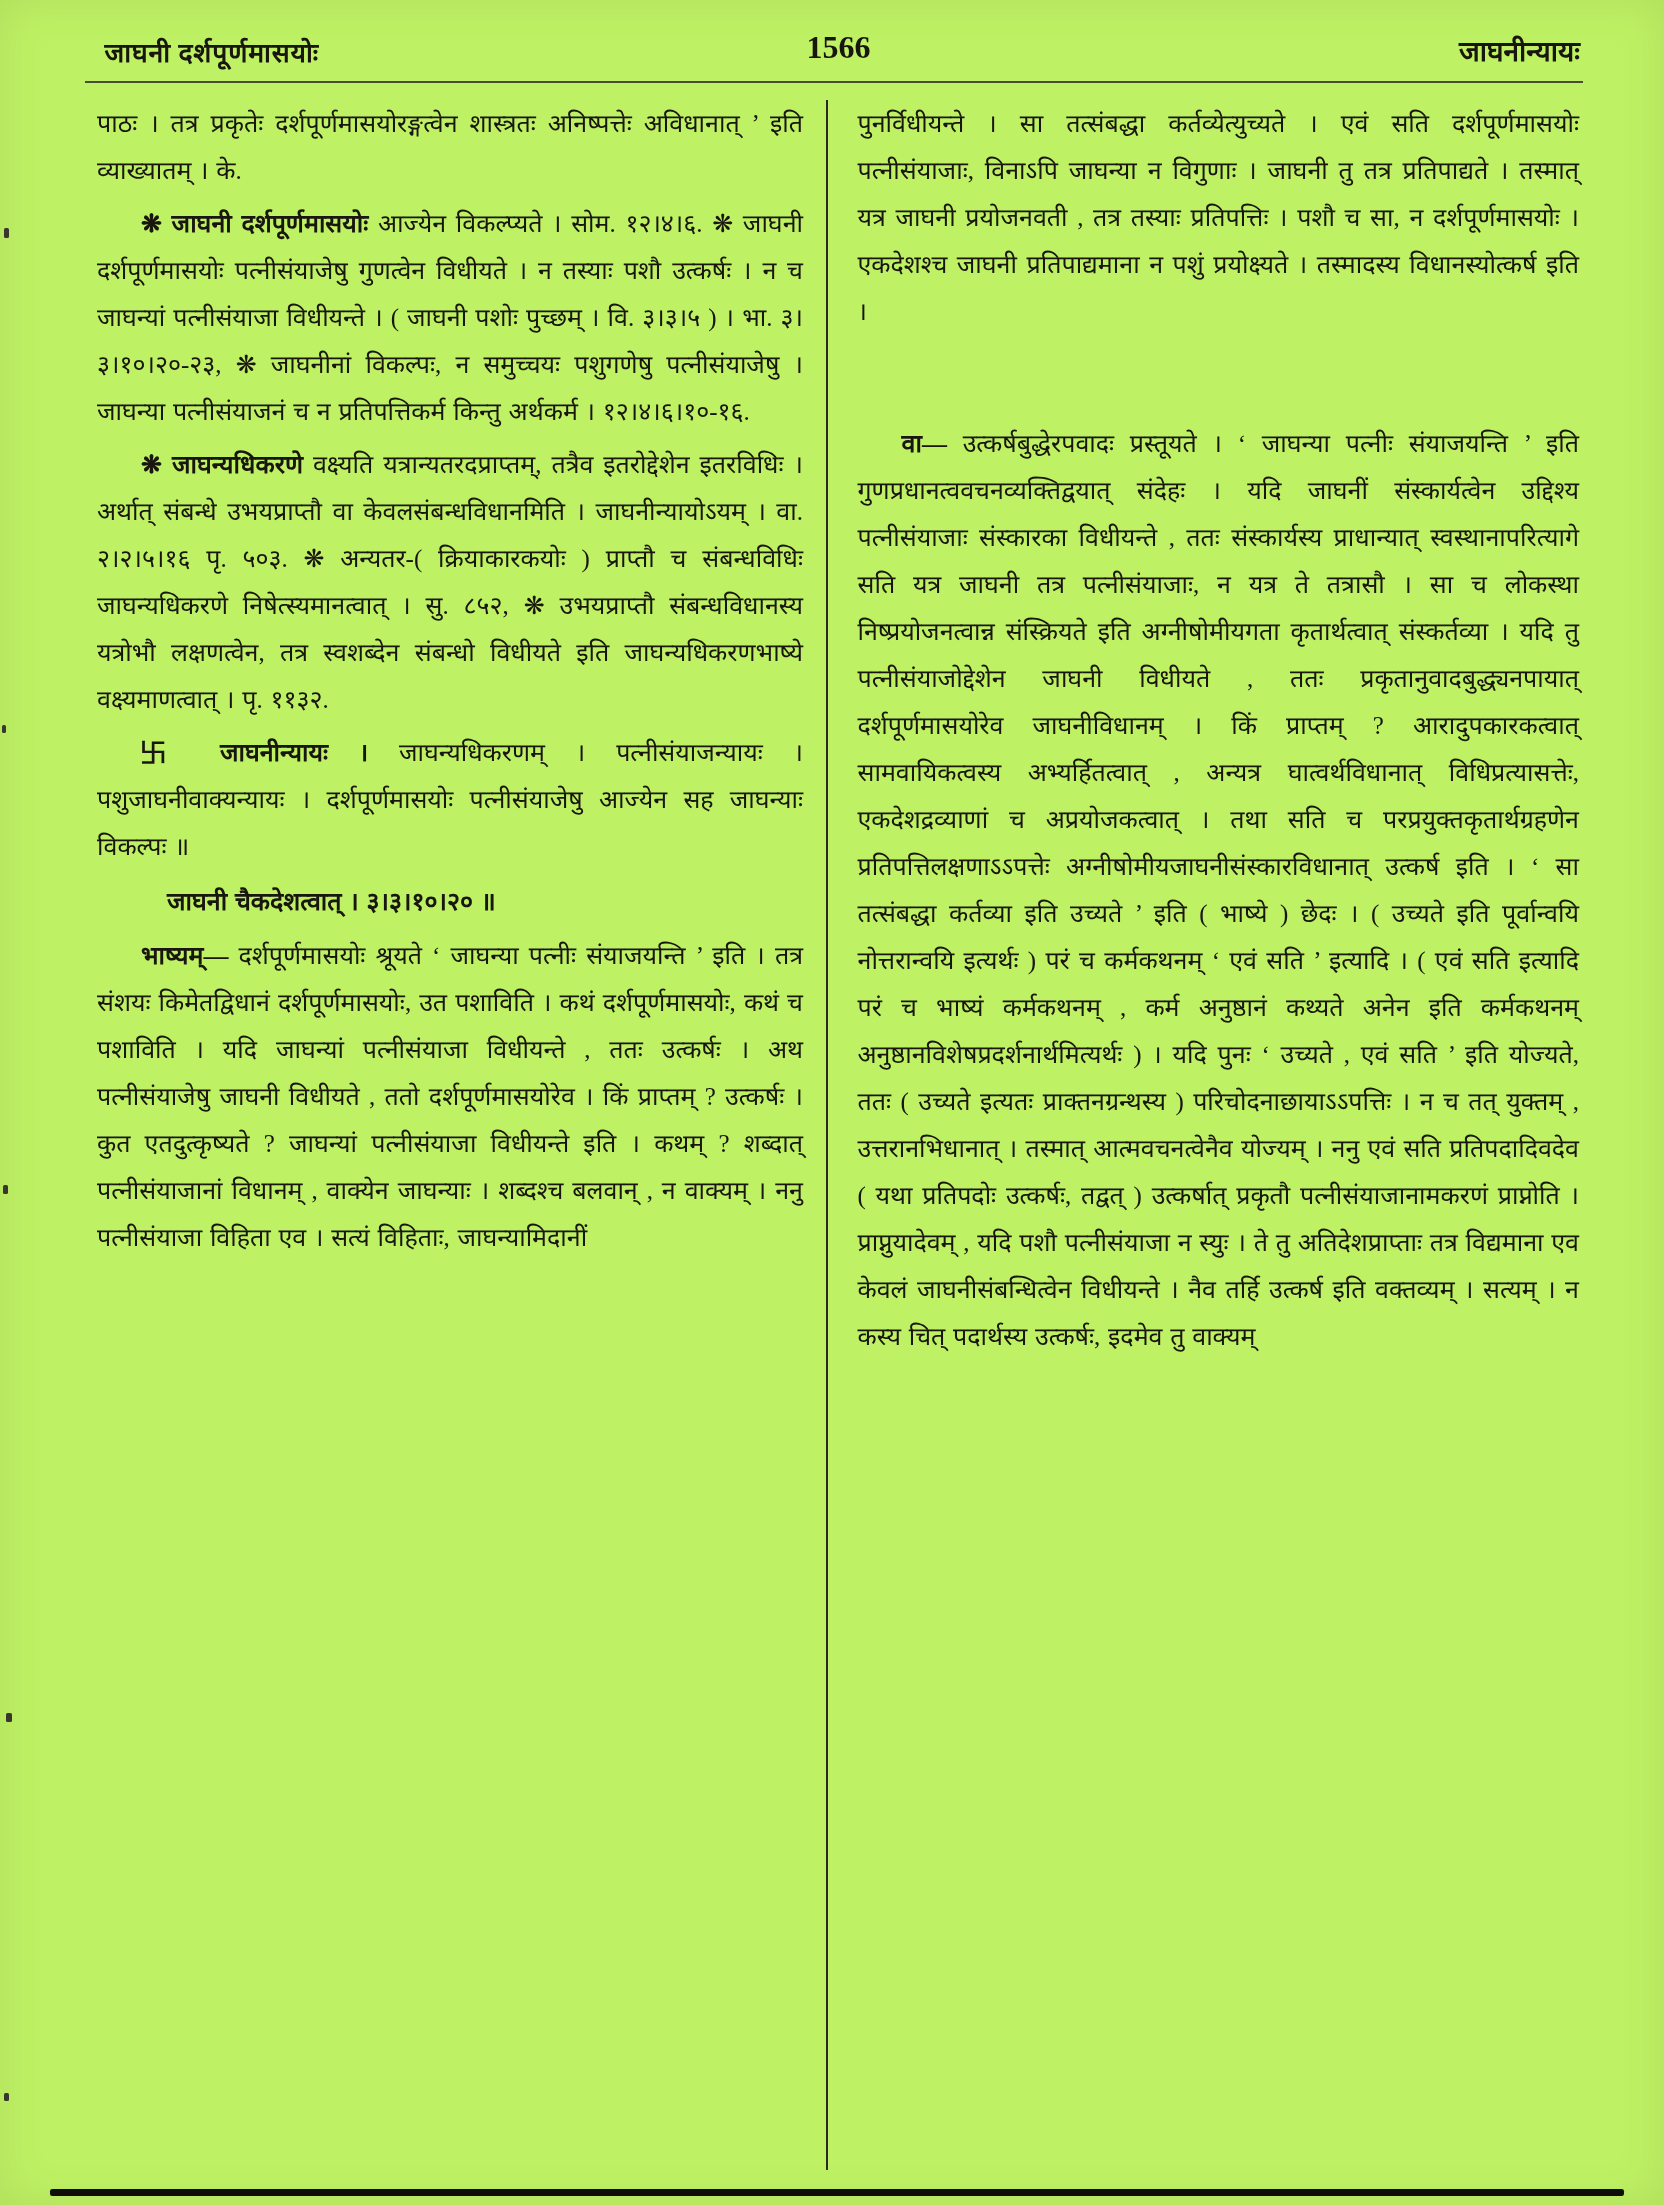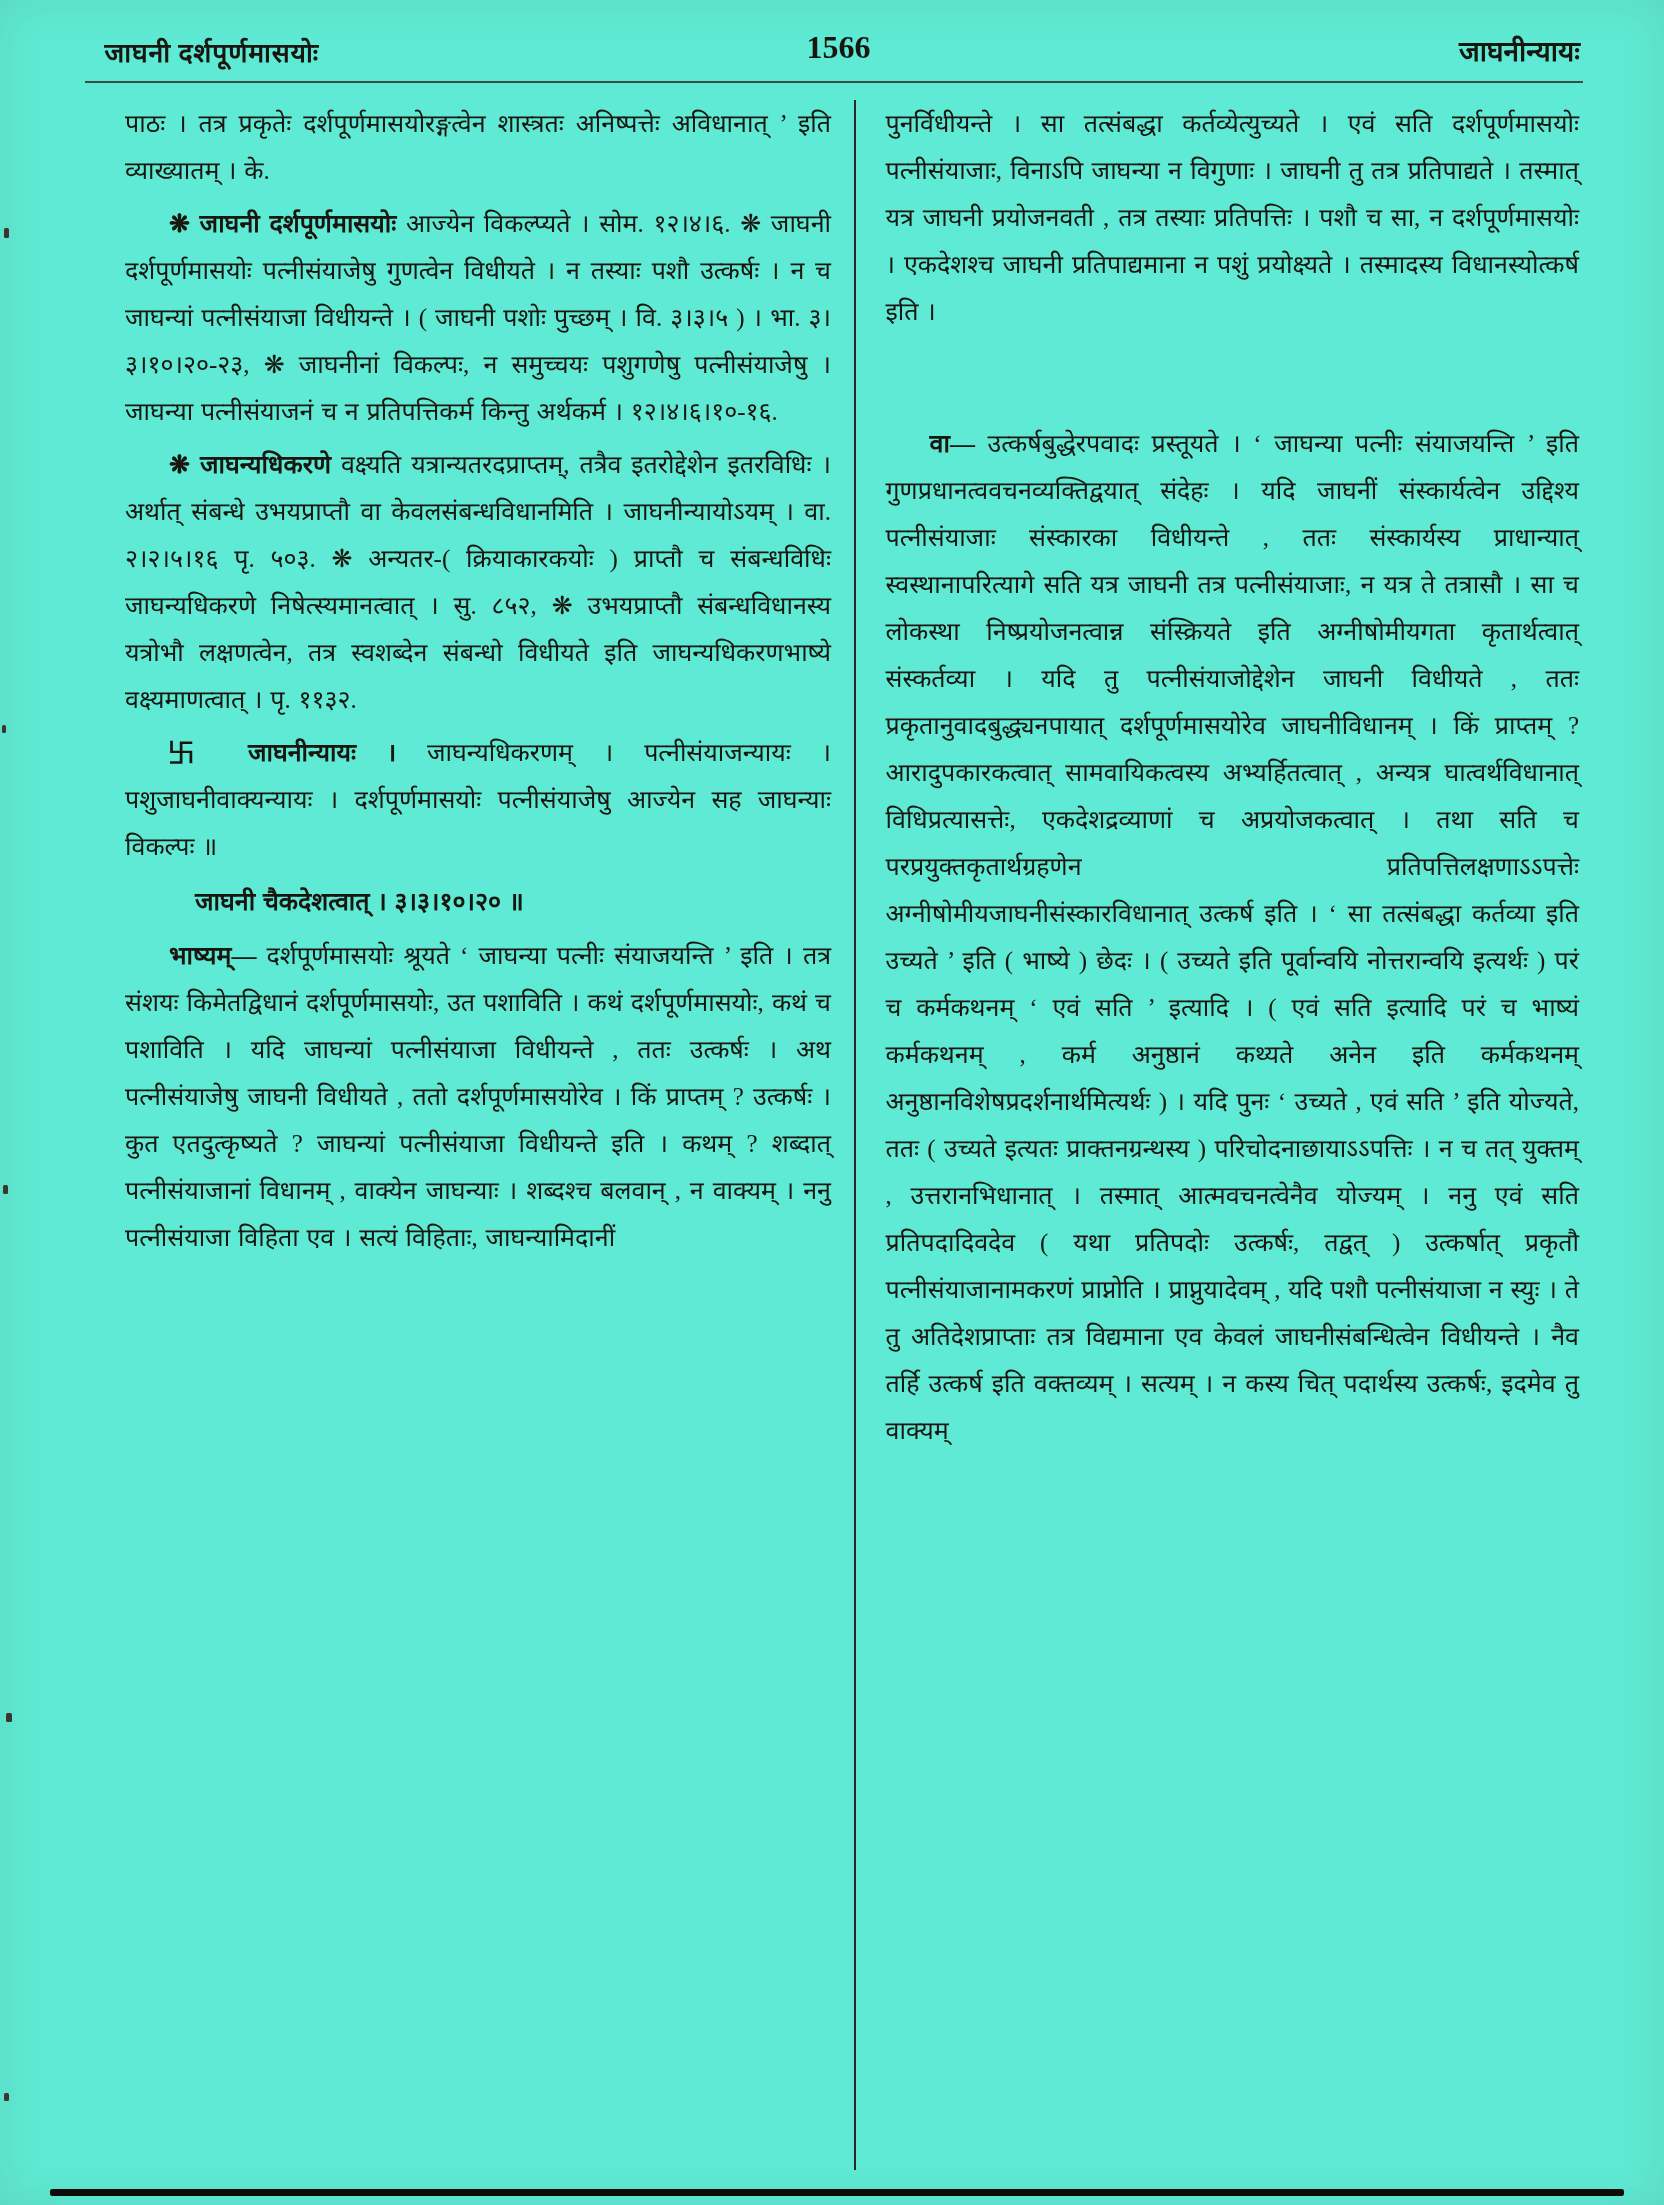--- a/index.html
+++ b/index.html
@@ -5,21 +5,21 @@
   html, body {
     margin: 0;
     padding: 0;
     background: #d9d6cc;
   }
   .page {
     position: relative;
     width: 1664px;
     height: 2205px;
     margin: 0 auto;
-    background: #5eead4;
+    background: #bef264;
     font-family: "Liberation Serif", "DejaVu Serif", serif;
     color: #19150f;
     overflow: hidden;
     box-shadow: inset 0 0 46px rgba(80,70,50,0.12);
   }
   
   .header {
     position: absolute;
     top: 29px;
     left: 97px;
@@ -61,21 +61,21 @@
   }
   
   .columns {
     position: absolute;
     top: 100px;
     left: 97px;
     right: 85px;
     bottom: 35px;
     display: flex;
   }
-  .col-left  { width: 706px; margin-left: 28px; }
+  .col-left  { width: 706px; }
   .col-divider {
     width: 1.5px;
     background: #2d2822;
     margin: 0 30px 0 23px;
     align-self: stretch;
   }
   .col-right { flex: 1; }
 
   p.para {
     margin: 0 0 6px 0;

